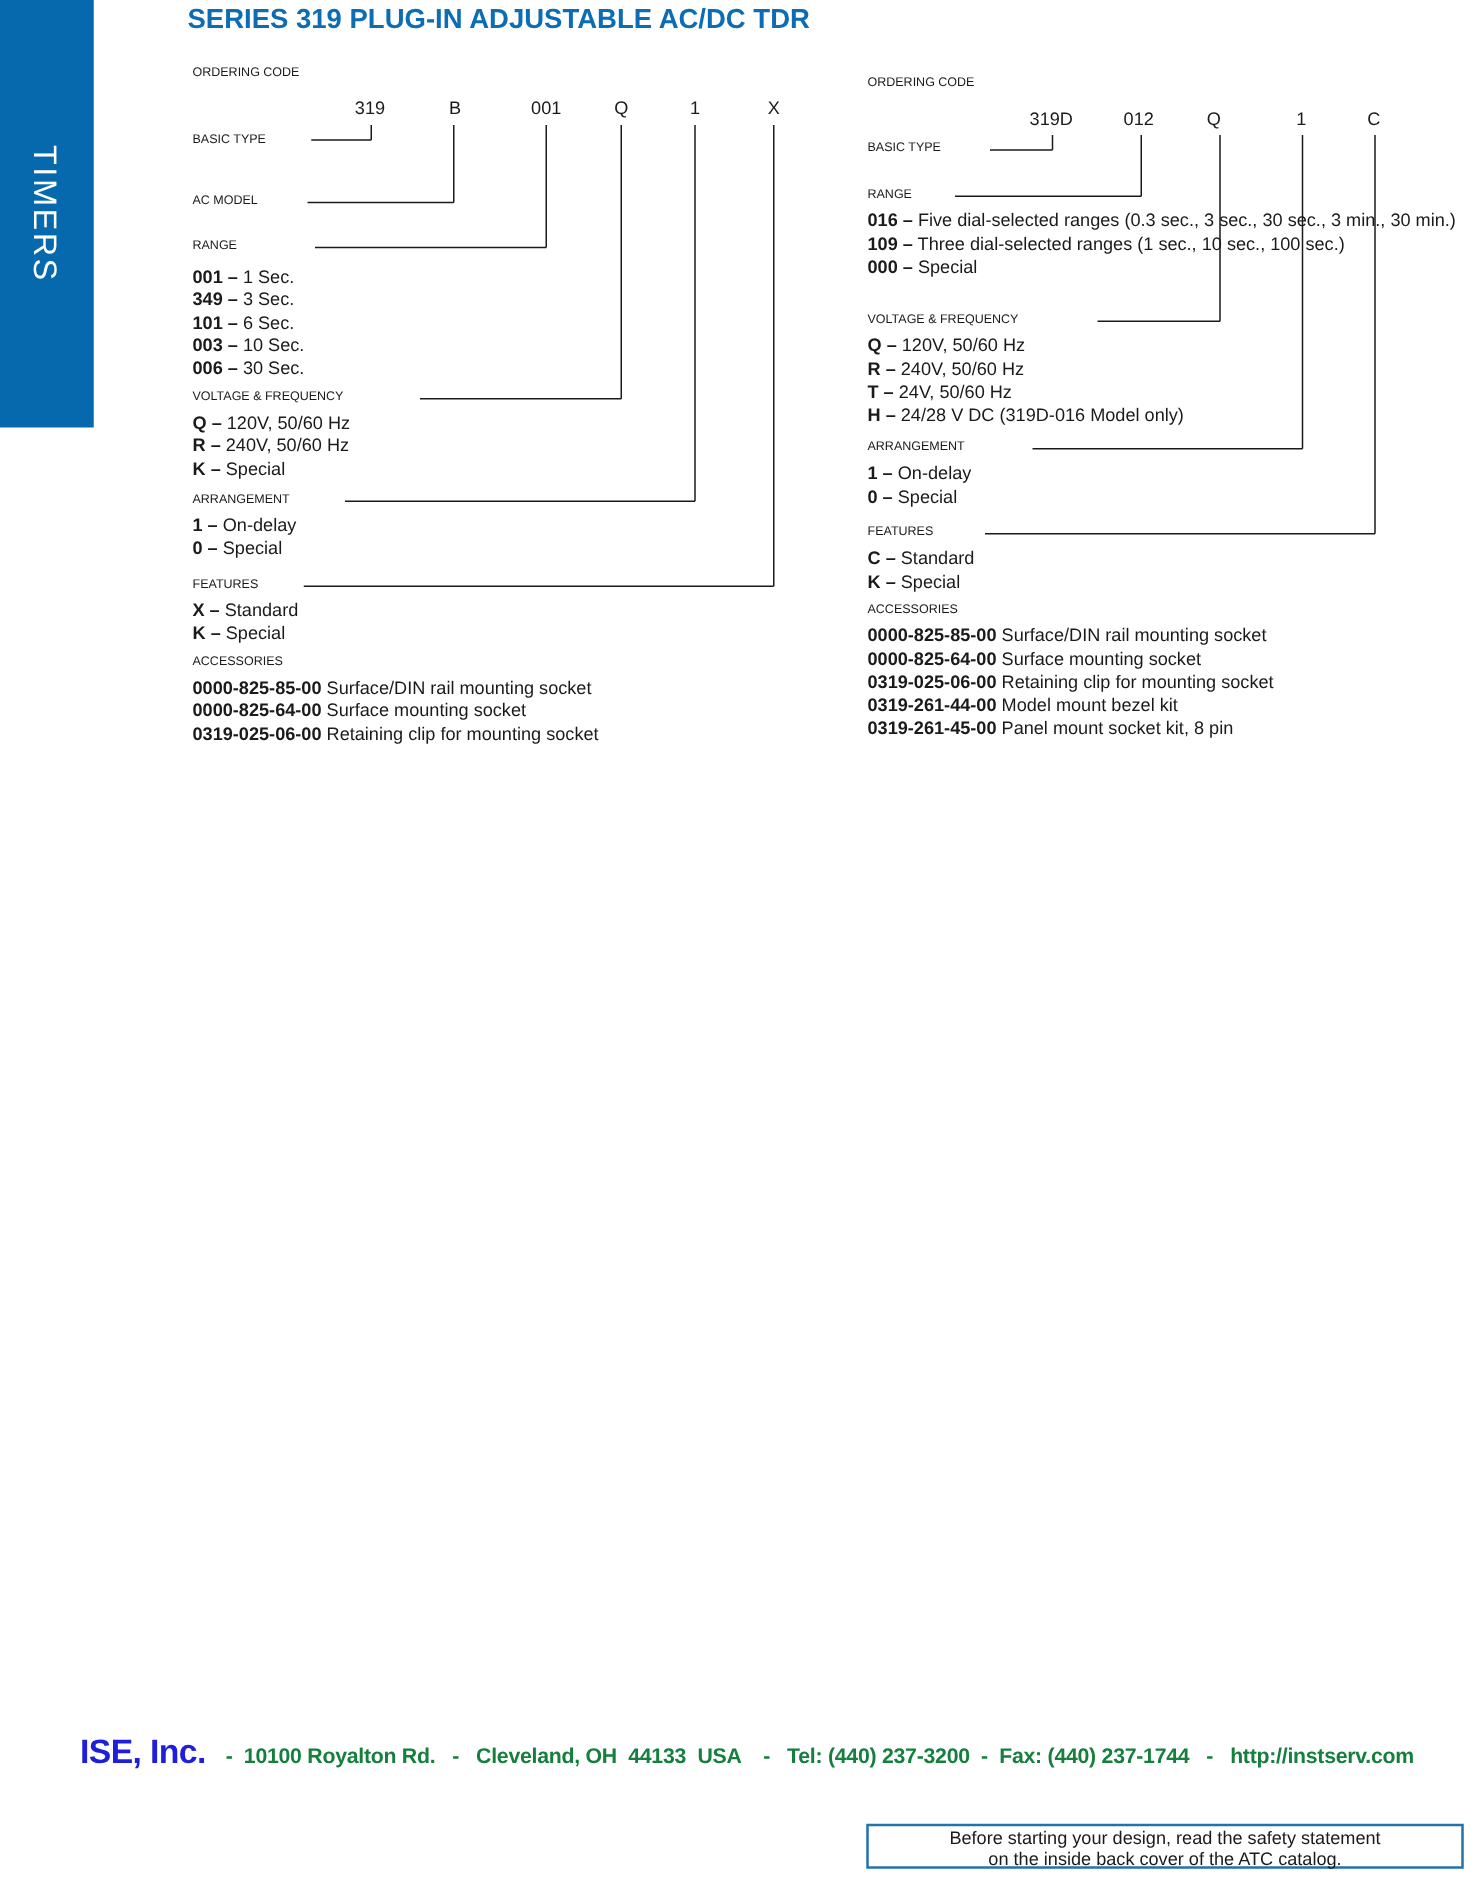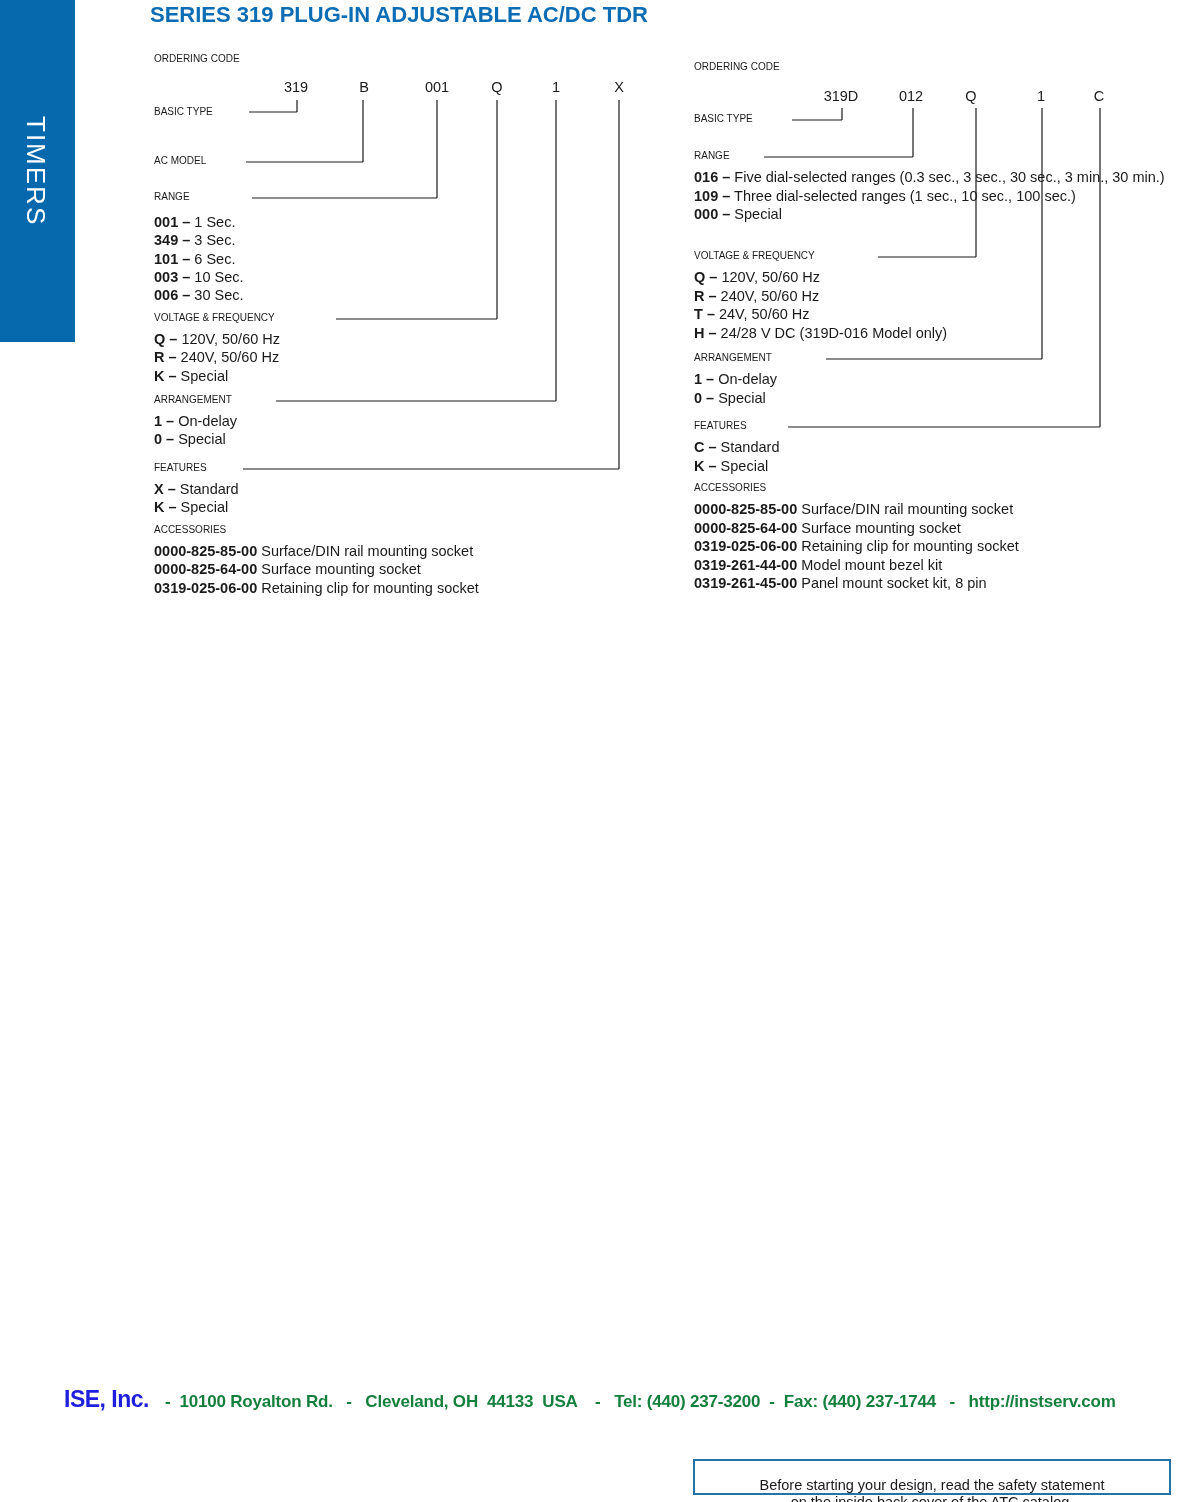--- a/index.html
+++ b/index.html
@@ -16,25 +16,25 @@
   .item b{font-weight:bold;}
   .sidebar{left:0;top:0;width:75px;height:342px;background:var(--bar_blue,#0769AD);}
   .sidebar-text{
     position:absolute;left:20px;top:116px;color:#fff;font-size:26px;letter-spacing:2px;
     writing-mode:vertical-rl;text-orientation:mixed;
   }
   .title{left:150px;top:2px;font-size:22px;font-weight:bold;color:var(--title_blue,#0C6CB4);white-space:nowrap;}
   svg.lines{left:0;top:0;}
   svg.lines line{stroke:#1a1a1a;stroke-width:1.2;}
   .footer{left:64px;top:1386px;display:flex;align-items:baseline;gap:16px;white-space:pre;}
-  .ise{font-size:23px;font-weight:bold;color:var(--ise_blue,#1E1EDC);letter-spacing:-0.5px;}
+  .ise{font-size:27px;font-weight:bold;color:var(--ise_blue,#1E1EDC);letter-spacing:-0.5px;}
   .finfo{font-size:17px;font-weight:bold;color:#15803d;letter-spacing:-0.2px;white-space:pre;}
   .safety{
     left:693px;top:1459px;width:478px;height:36px;border:2px solid var(--box_border,#2273A8);
-    font-size:14.5px;text-align:center;line-height:17px;padding-top:16px;box-sizing:border-box;
+    font-size:14.5px;text-align:center;line-height:17px;padding-top:2px;box-sizing:border-box;
   }
 </style>
 </head>
 <body>
 
 <div class="abs sidebar">
   <span class="sidebar-text">TIMERS</span>
 </div>
 
 <div class="abs title">SERIES 319 PLUG-IN ADJUSTABLE AC/DC TDR</div>

